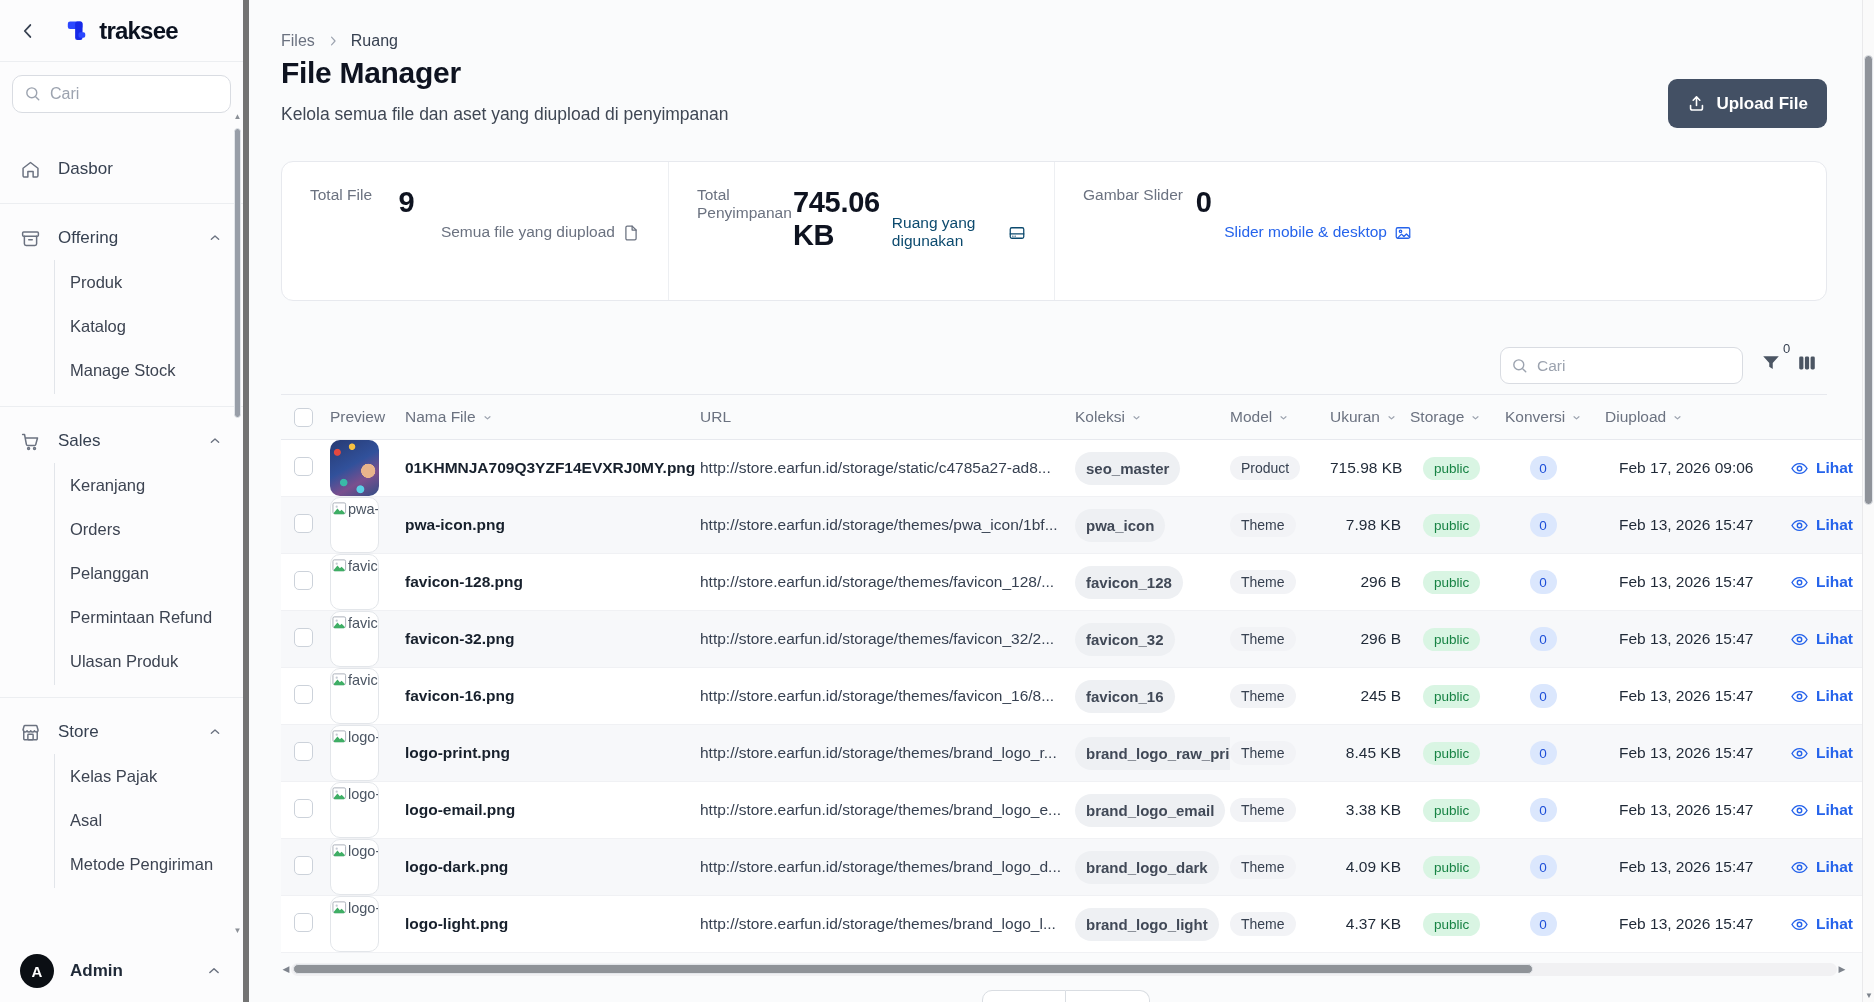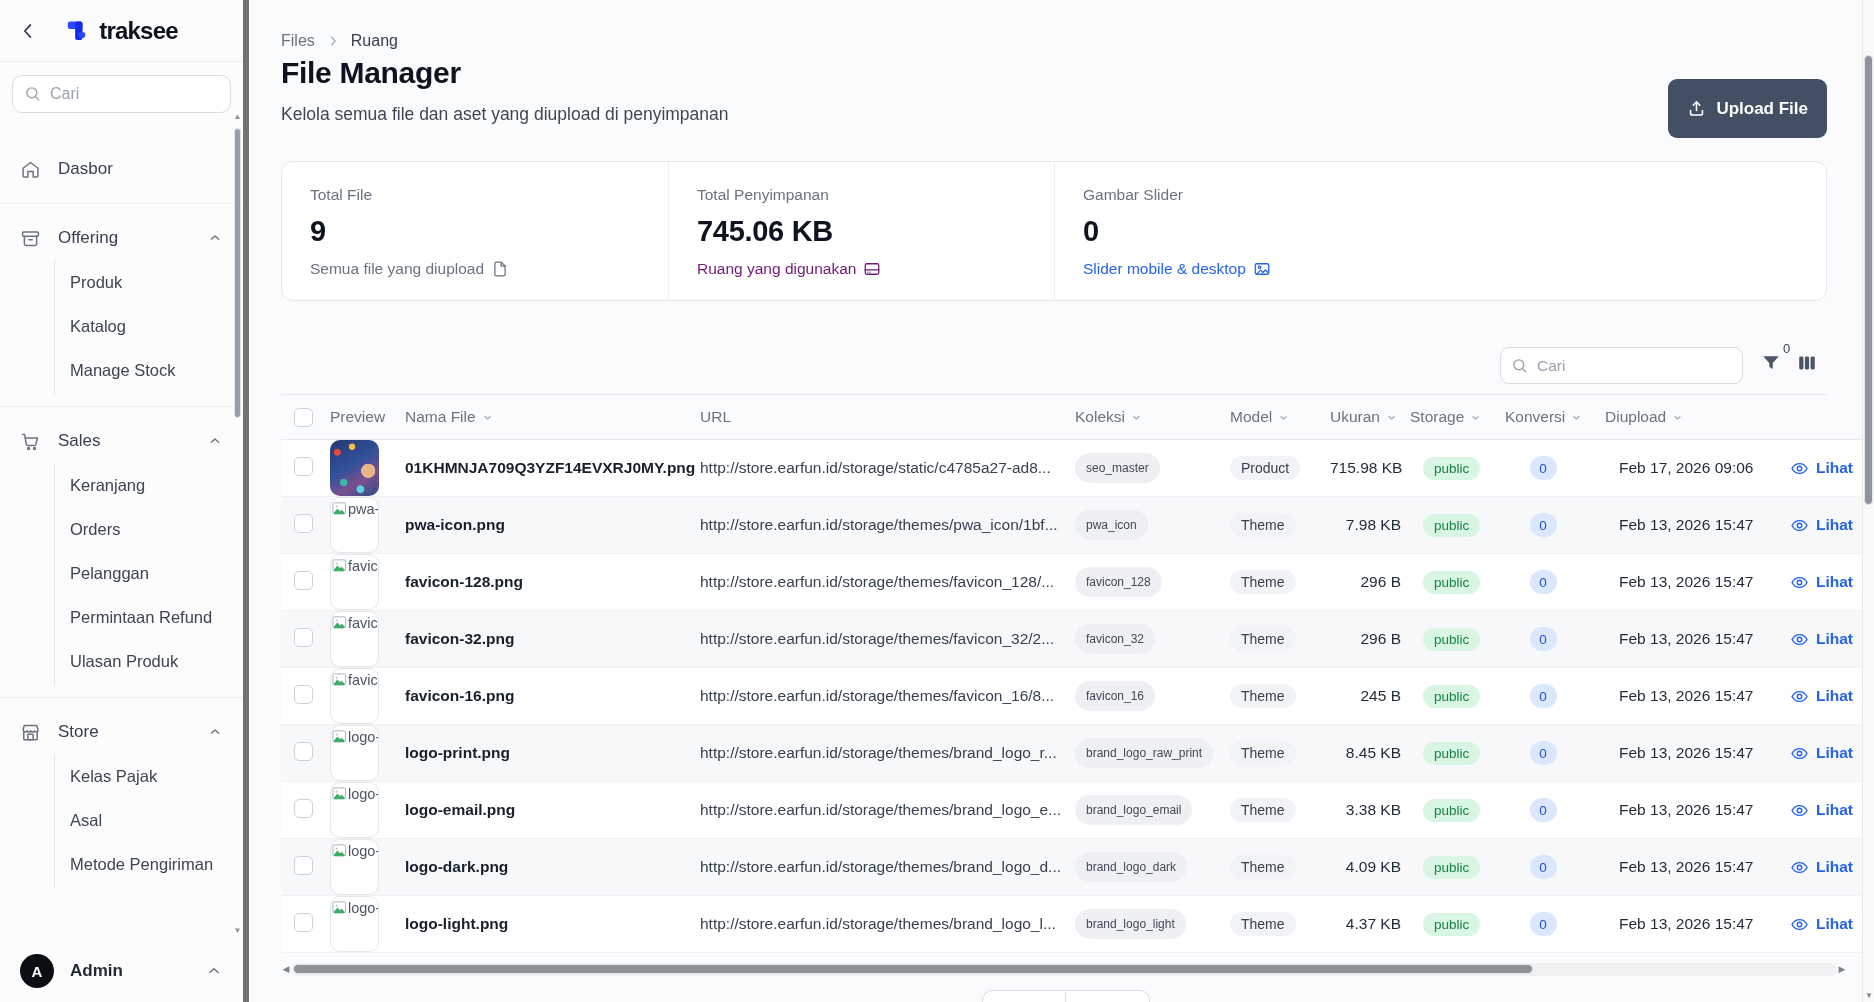--- a/index.html
+++ b/index.html
@@ -36,25 +36,25 @@
   .side-scrollbar .arr-down { bottom:0; }
   .side-scrollbar .thumb { position:absolute; left:1px; top:16px; width:7px; height:290px; background:#989ea8; border-radius:4px; }
 
   
   .breadcrumb { position:absolute; left:281px; top:32px; display:flex; align-items:center; gap:11px; font-size:16px; }
   .crumb-root { color:#6b7280; cursor:pointer; }
   .crumb-sep { color:#9ca3af; }
   .crumb-current { color:#374151; font-weight:500; }
   .page-title { position:absolute; left:281px; top:56px; font-size:30px; font-weight:800; color:#0e1320; letter-spacing:-0.3px; }
   .page-sub { position:absolute; left:281px; top:104px; font-size:17.5px; color:#3f4754; }
-  .upload-btn { position:absolute; right:47px; top:79px; height:59px; background:#435064; color:#fff; border:none; border-radius:9px; padding:0 19px; font-size:17px; font-weight:600; font-family:inherit; display:flex; align-items:center; gap:10px; cursor:pointer; }
+  .upload-btn { position:absolute; right:47px; top:79px; height:49px; background:#435064; color:#fff; border:none; border-radius:9px; padding:0 19px; font-size:17px; font-weight:600; font-family:inherit; display:flex; align-items:center; gap:10px; cursor:pointer; }
 
   
   .stats { position:absolute; left:281px; top:161px; width:1546px; height:140px; background:#fff; border:1px solid #e7e9ee; border-radius:12px; display:grid; grid-template-columns:repeat(4,1fr); overflow:hidden; }
-  .stat { padding:24px 28px 22px; display:flex; flex-direction:column; justify-content:space-between; border-left:1px solid #edeff2; }
+  .stat { padding:24px 28px 22px; display:flex; flex-direction:row; justify-content:space-between; border-left:1px solid #edeff2; }
   .stat:first-child { border-left:none; }
   .stat-label { font-size:15.5px; color:#6b7280; }
   .stat-value { font-size:29px; font-weight:700; color:#0e1320; letter-spacing:-0.3px; }
   .stat-caption { font-size:15.5px; display:flex; align-items:center; gap:7px; }
   .stat-caption .icon { margin-top:1px; }
 
   
   .t-search { position:absolute; left:1500px; top:347px; width:243px; height:37px; }
   .t-search input { width:100%; height:100%; border:1px solid #d9dce2; border-radius:9px; background:#fff; padding:0 10px 0 36px; font-size:15.5px; color:#374151; font-family:inherit; outline:none; }
   .t-search input::placeholder { color:#9ca3af; }
@@ -82,21 +82,21 @@
       radial-gradient(circle at 78% 55%, #e8b48c 0 14%, rgba(0,0,0,0) 15%),
       radial-gradient(circle at 15% 22%, #e4483f 0 5%, rgba(0,0,0,0) 6.5%),
       radial-gradient(circle at 45% 12%, #f5c042 0 5%, rgba(0,0,0,0) 6.5%),
       radial-gradient(circle at 28% 76%, #39b9a7 0 6%, rgba(0,0,0,0) 7.5%),
       radial-gradient(circle at 62% 88%, #5ad0e6 0 6%, rgba(0,0,0,0) 7.5%),
       linear-gradient(150deg, #273a72 0%, #31519b 45%, #7a4f8e 70%, #314d86 100%);
   }
   .thumb-broken { display:flex; align-items:flex-start; padding:3px 0 0 1px; gap:1px; }
   .thumb-alt { font-size:14.5px; color:#4b5563; white-space:nowrap; }
   .td-name { font-weight:700; color:#17202c; }
-  .badge { display:inline-block; background:#eef0f3; color:#414957; border-radius:999px; padding:8px 11px; font-size:12px; font-weight:400; }
+  .badge { display:inline-block; background:#eef0f3; color:#414957; border-radius:999px; padding:8px 11px; font-size:15px; font-weight:700; }
   .pill-model { display:inline-block; background:#f2f3f6; color:#374151; border-radius:999px; padding:4px 11px; font-size:14px; }
   .td-size { text-align:right; padding-right:9px; color:#1f2937; }
   .pill-green { display:inline-block; background:#d9f5e3; color:#178344; border-radius:999px; padding:4px 11px; font-size:13.5px; font-weight:500; }
   .td-storage { padding-left:13px; }
   .td-konv { display:flex; justify-content:center; padding-right:24px; }
   .pill-blue { display:inline-flex; align-items:center; justify-content:center; min-width:27px; height:24px; background:#dbe7fd; color:#1e4fd8; border-radius:999px; font-size:13.5px; }
   .td-date { padding-left:14px; color:#1f2937; }
   .td-action { display:flex; align-items:center; gap:7px; color:#2563eb; font-weight:600; cursor:pointer; }
 
   
@@ -267,21 +267,21 @@
           <svg viewBox="0 0 24 24" fill="none" stroke="currentColor" stroke-linecap="round" stroke-linejoin="round" stroke-width="1.7" width="18" height="18">
             <path d="M13.5 2.8H7A1.8 1.8 0 0 0 5.2 4.6v14.8A1.8 1.8 0 0 0 7 21.2h10a1.8 1.8 0 0 0 1.8-1.8V8.1Z"></path>
             <path d="M13.5 2.8v5.3h5.3"></path>
           </svg>
         </span>
       </div>
     </div>
     <div class="stat">
       <div class="stat-label">Total Penyimpanan</div>
       <div class="stat-value">745.06 KB</div>
-      <div class="stat-caption" style="color: #701a75;">
+      <div class="stat-caption" style="color: #0c4a6e;">
         <span>Ruang yang digunakan</span>
         <span class="icon">
           <svg viewBox="0 0 24 24" fill="none" stroke="currentColor" stroke-linecap="round" stroke-linejoin="round" stroke-width="1.7" width="18" height="18">
             <rect x="3" y="5" width="18" height="14" rx="2"></rect>
             <path d="M3 13.2h18"></path>
             <path d="M6.5 16.2h.01M9.5 16.2h.01"></path>
           </svg>
         </span>
       </div>
     </div>

